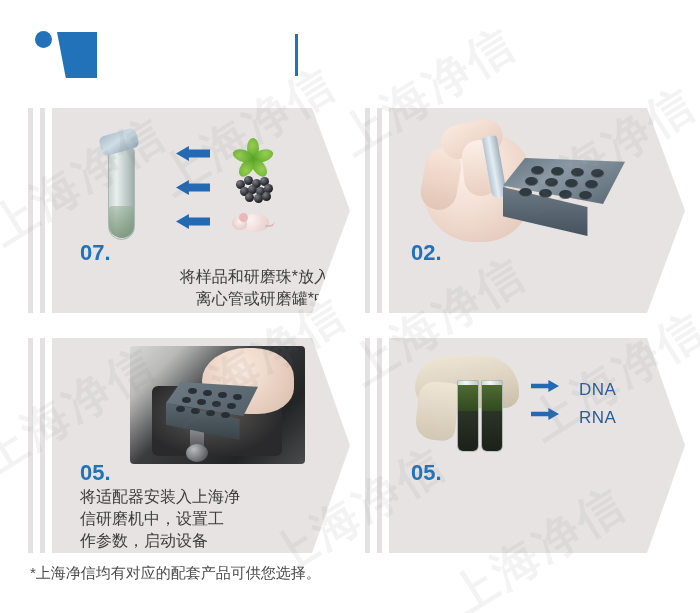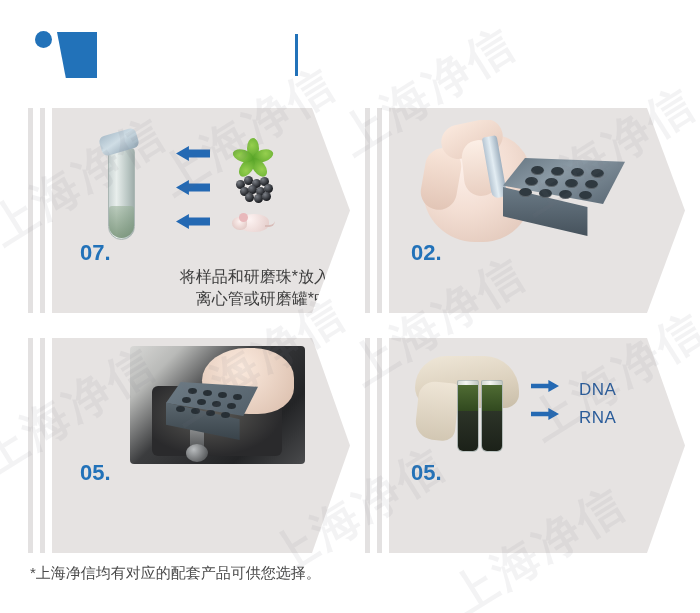--- a/index.html
+++ b/index.html
@@ -666,20 +666,23 @@
         <div class="hole3" style="left:46px; top:19px;"></div>
         <div class="hole3" style="left:61px; top:21px;"></div>
         <div class="hole3" style="left:10px; top:24px;"></div>
         <div class="hole3" style="left:25px; top:26px;"></div>
         <div class="hole3" style="left:40px; top:28px;"></div>
         <div class="hole3" style="left:55px; top:30px;"></div>
       </div>
     </div>
 
     <div class="step-num" style="left:28px; top:122px;">05.</div>
+    <div class="step-text" style="left:28px; top:148px; width:250px;">将适配器安装入上海净
+信研磨机中，设置工
+作参数，启动设备</div>
   </div>
 </div>
 
 <div class="card-group" style="left:365px; top:338px; width:320px; height:215px;">
   <div class="bar bar1"></div>
   <div class="bar bar2"></div>
   <div class="card" style="width:296px;">
 
     <div id="photo04" class="photo">
       <div id="p04-hand"></div>

